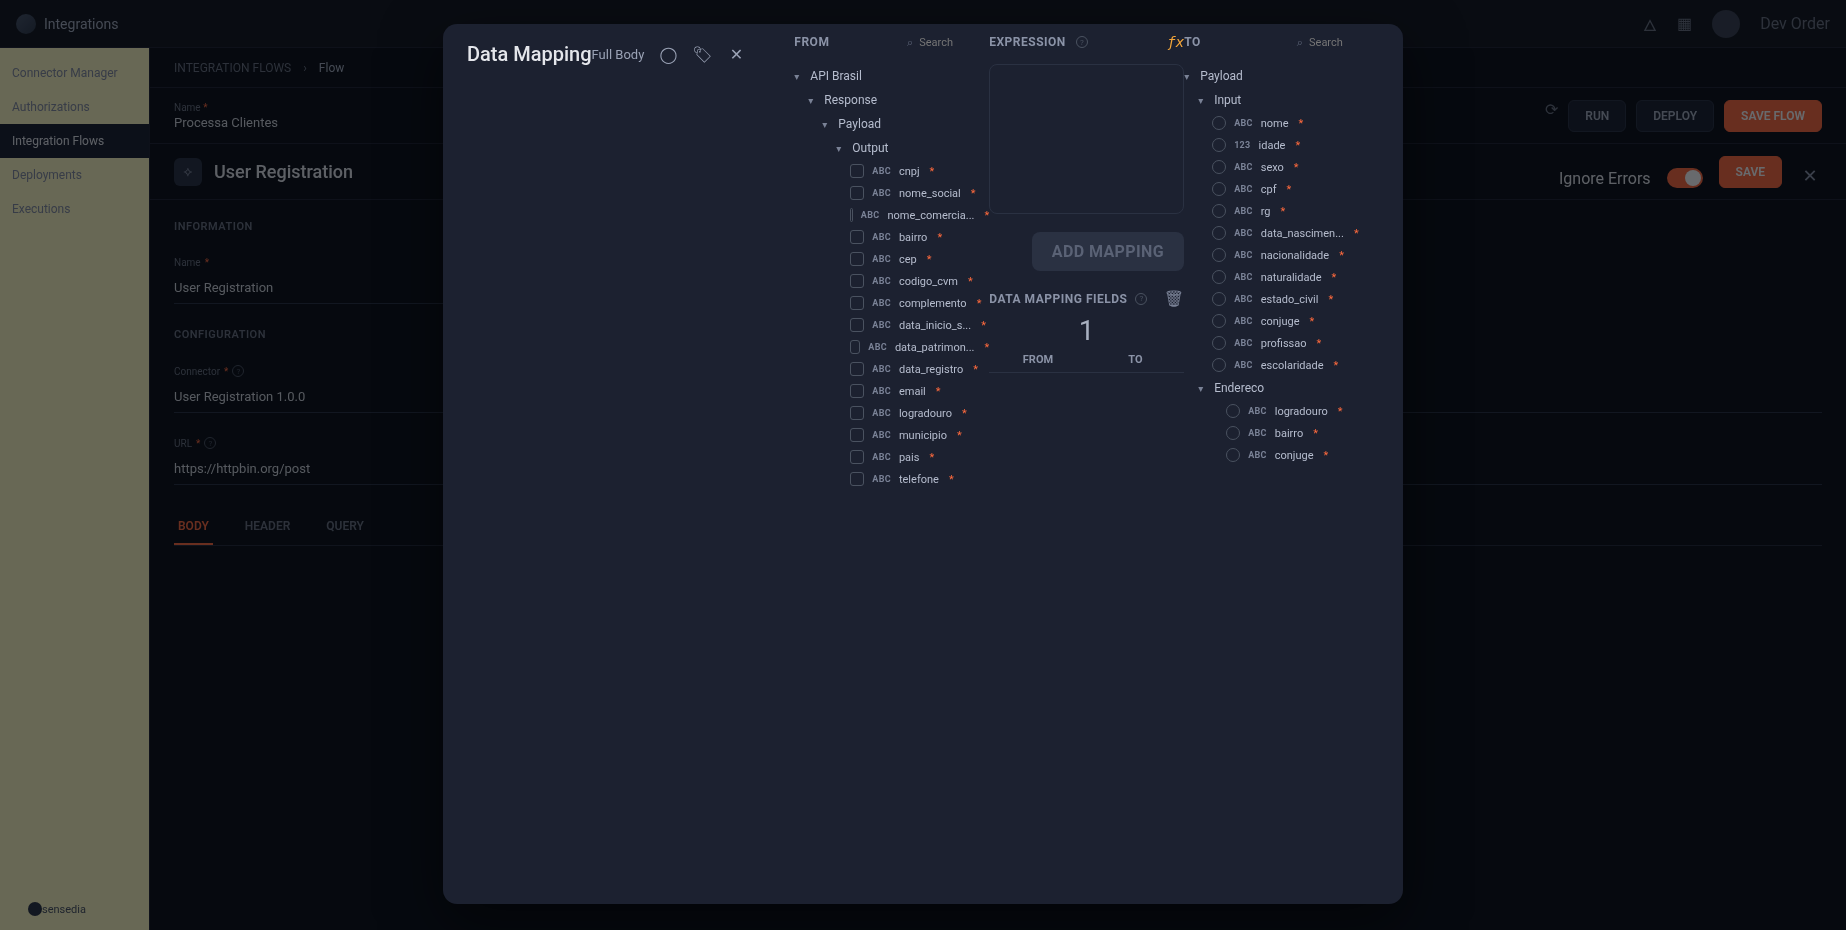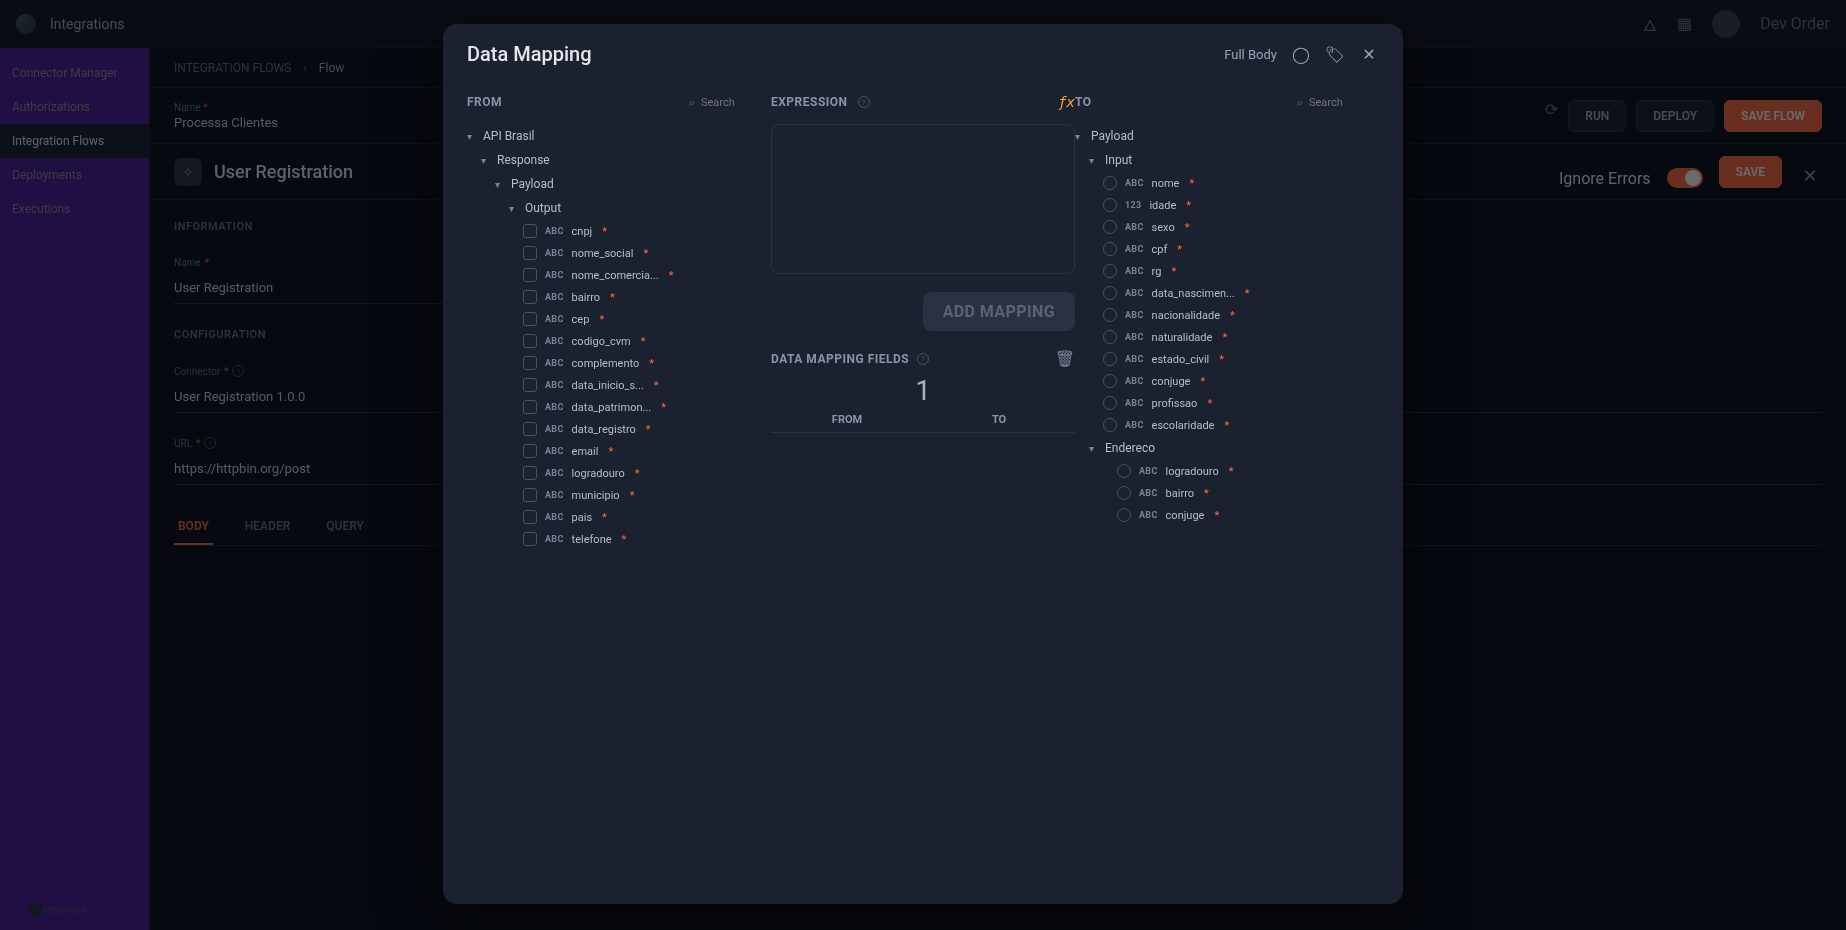--- a/index.html
+++ b/index.html
@@ -1,23 +1,23 @@
 <!DOCTYPE html>
 <html><head>
 <meta charset="utf-8">
 <style>
 *{box-sizing:border-box;margin:0;padding:0;font-family:-apple-system,BlinkMacSystemFont,'Segoe UI',Roboto,sans-serif}
 body{background:#0a0d14;color:#e4e6eb;width:1846px;height:930px;overflow:hidden;position:relative}
 .topbar{height:48px;background:#12151d;display:flex;align-items:center;padding:0 16px;border-bottom:1px solid #1e2230}
-.brand{display:flex;align-items:center;gap:14px;color:#a8b0c0;font-size:14px}
+.brand{display:flex;align-items:center;gap:8px;color:#a8b0c0;font-size:14px}
 .brand-icon{width:20px;height:20px;border-radius:50%;background:linear-gradient(135deg,#4a5568,#2d3748)}
 .topbar-right{margin-left:auto;display:flex;align-items:center;gap:20px;color:#6b7280}
 .avatar{width:28px;height:28px;border-radius:50%;background:#3a4050}
 .layout{display:flex;height:calc(100% - 48px)}
-.sidebar{width:150px;background:#4c1d95;border-right:1px solid #1e2230;padding-top:8px}
+.sidebar{width:150px;background:#fef9c3;border-right:1px solid #1e2230;padding-top:8px}
 .side-item{padding:10px 12px;font-size:12px;color:#868da1;cursor:pointer}
 .side-item.active{background:#1a1f2e;color:#e4e6eb}
 .main{flex:1;display:flex;flex-direction:column}
 .crumbs{height:40px;display:flex;align-items:center;padding:0 24px;gap:12px;font-size:12px;color:#6b7280;border-bottom:1px solid #1e2230}
 .crumbs .cur{color:#a8b0c0}
 .name-row{height:56px;display:flex;align-items:center;padding:0 24px;border-bottom:1px solid #1e2230}
 .name-block{display:flex;flex-direction:column;gap:2px}
 .name-label{font-size:10px;color:#6b7280}
 .name-val{font-size:13px;color:#d1d5db}
 .name-actions{margin-left:auto;display:flex;gap:10px}
@@ -36,21 +36,21 @@
 .form-field{flex:1;display:flex;flex-direction:column;gap:4px}
 .form-field label{font-size:10px;color:#6b7280;display:flex;align-items:center;gap:4px}
 .form-field .val{font-size:13px;color:#d1d5db;padding:8px 0;border-bottom:1px solid #2a3142}
 .req{color:#ff6a3d}
 .help-ic{width:12px;height:12px;border-radius:50%;border:1px solid #4a5260;font-size:8px;display:inline-flex;align-items:center;justify-content:center;color:#4a5260}
 .tabs{display:flex;gap:28px;border-bottom:1px solid #232838;margin-bottom:8px}
 .tab{padding:10px 4px;font-size:12px;font-weight:600;color:#6b7280;cursor:pointer;border-bottom:2px solid transparent}
 .tab.active{color:#ff6a3d;border-bottom-color:#ff6a3d}
 
 .modal-backdrop{position:absolute;inset:0;background:rgba(4,6,12,.6);display:flex;align-items:flex-start;justify-content:center;padding-top:24px}
-.modal{width:960px;height:880px;background:#1c2130;border-radius:14px;display:flex;flex-direction:column;box-shadow:0 20px 60px rgba(0,0,0,.5)}
+.modal{width:960px;height:880px;background:#1c2130;border-radius:14px;display:flex;flex-direction:row;box-shadow:0 20px 60px rgba(0,0,0,.5)}
 .modal-hdr{height:60px;display:flex;align-items:center;padding:0 24px}
 .modal-title{font-size:20px;font-weight:500}
 .modal-hdr-right{margin-left:auto;display:flex;align-items:center;gap:14px;color:#9aa2b5}
 .chip{font-size:13px}
 .modal-hdr-right .ic{width:20px;height:20px;display:flex;align-items:center;justify-content:center;cursor:pointer}
 .modal-cols{flex:1;display:flex;padding:0 24px;overflow:hidden}
 .col{flex:1;display:flex;flex-direction:column;min-width:0}
 .col-hdr{display:flex;align-items:center;gap:10px;height:36px}
 .col-label{font-size:12px;font-weight:700;letter-spacing:.5px;color:#8b93a7}
 .search{margin-left:auto;display:flex;align-items:center;gap:6px;color:#5a6275;font-size:11px}

